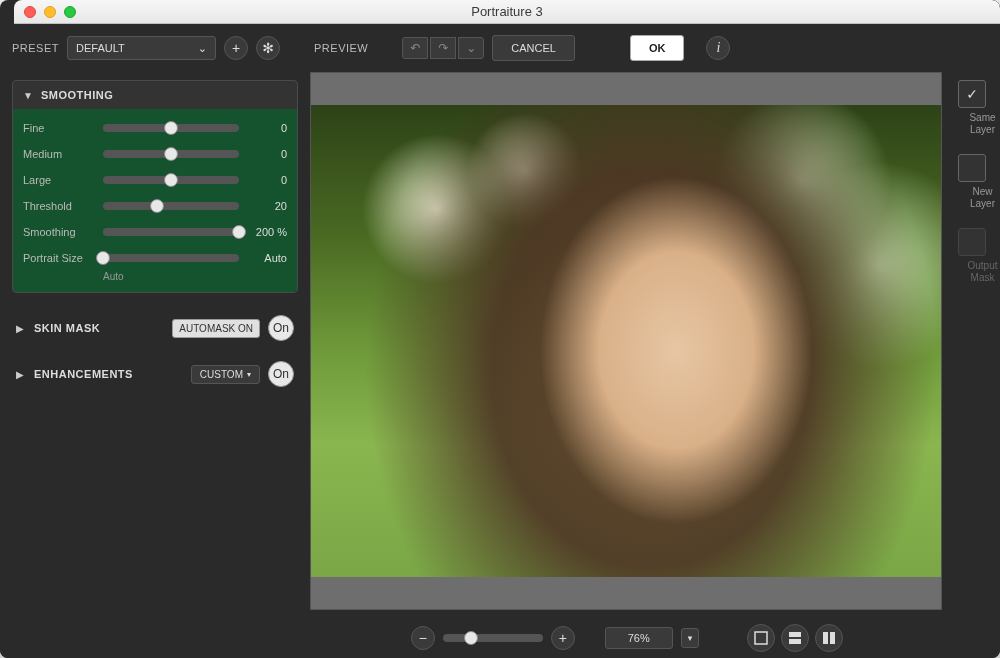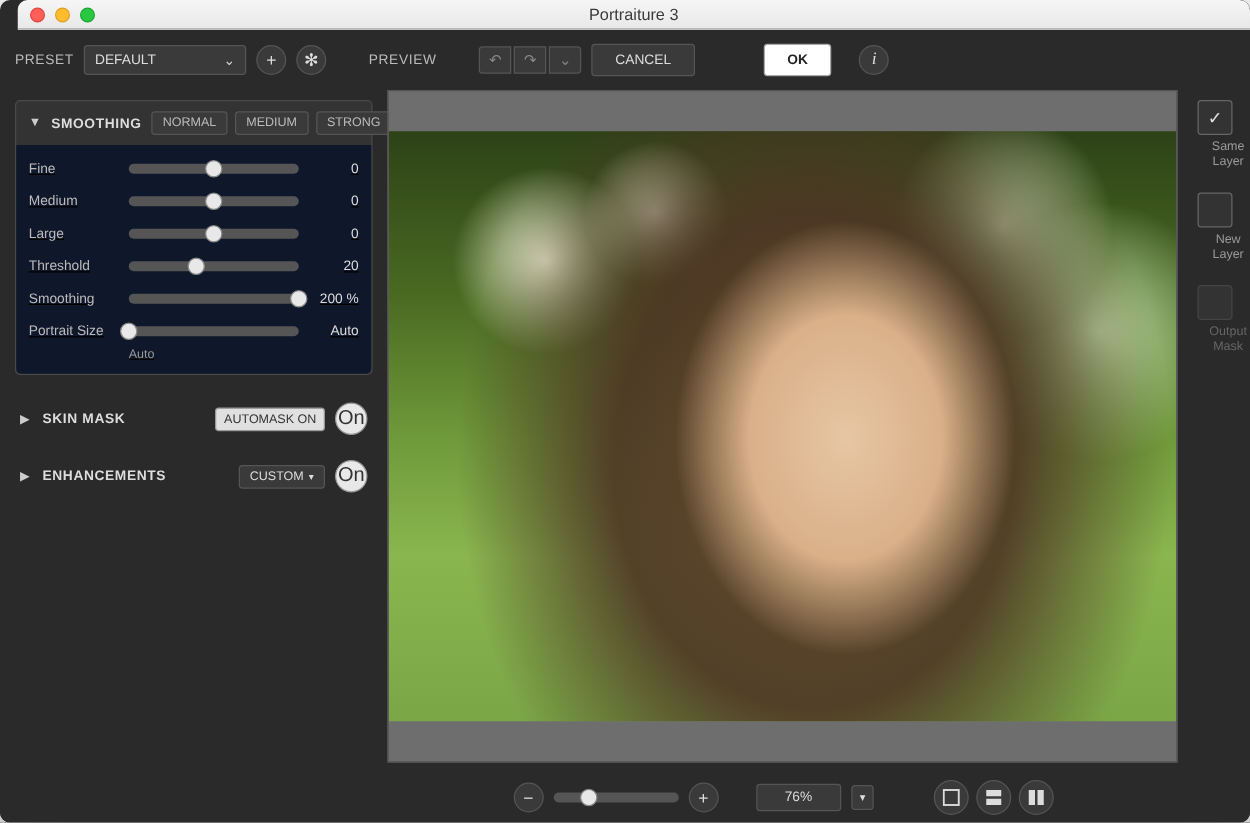--- a/index.html
+++ b/index.html
@@ -43,21 +43,21 @@
     padding: 0 12px;
     gap: 8px;
   }
   .lbl { color: #bbb; font-size: 11px; letter-spacing: 0.5px; }
   .preset-select {
     background: #3a3a3a;
     border: 1px solid #555;
     color: #ddd;
     font-size: 11px;
     padding: 4px 8px;
-    width: 130px;
+    width: 149px;
     height: 24px;
     display: flex;
     align-items: center;
     justify-content: space-between;
     border-radius: 3px;
   }
   .circ-btn {
     width: 24px; height: 24px; border-radius: 50%;
     background: #3a3a3a; border: 1px solid #555;
     display: flex; align-items: center; justify-content: center;
@@ -106,21 +106,21 @@
     display: flex; align-items: center; gap: 8px;
     padding: 8px 10px;
   }
   .disclosure { color: #ccc; font-size: 10px; width: 10px; }
   .panel-title { color: #ddd; font-size: 11px; font-weight: bold; letter-spacing: 0.5px; }
   .seg { display: flex; gap: 6px; margin-left: auto; }
   .seg-btn {
     background: #3a3a3a; border: 1px solid #555; color: #bbb;
     font-size: 10px; padding: 3px 8px; border-radius: 3px;
   }
-  .panel-body { padding: 6px 10px 10px; background: #0f172a; border-radius: 0 0 4px 4px; text-decoration: underline; }
+  .panel-body { padding: 6px 10px 10px; background: #14532d; border-radius: 0 0 4px 4px; }
   .row { display: flex; align-items: center; height: 26px; gap: 8px; }
   .row-lbl { color: #bbb; font-size: 11px; width: 72px; }
   .slider {
     flex: 1; height: 8px; background: #555; border-radius: 4px;
     position: relative;
   }
   .slider-thumb {
     position: absolute; top: -3px; width: 14px; height: 14px;
     background: #e8e8e8; border-radius: 50%; border: 1px solid #888;
     transform: translateX(-7px);
@@ -137,21 +137,21 @@
   }
   .pill-dark {
     background: #3a3a3a; color: #ddd; border: 1px solid #555;
     font-size: 10px; padding: 3px 8px; border-radius: 3px;
     display: flex; align-items: center; gap: 4px;
   }
   .on-btn {
     width: 26px; height: 26px; border-radius: 50%;
     background: #e8e8e8; color: #333; border: 1px solid #999;
     display: flex; align-items: center; justify-content: center;
-    font-size: 16px;
+    font-size: 12px;
   }
   
   
   .canvas {
     flex: 1;
     background: #6e6e6e;
     border: 1px solid #555;
     margin: 0 2px 8px 0;
     position: relative;
     overflow: hidden;
@@ -250,25 +250,20 @@
     </div>
 
     <div class="main">
 
       <div class="sidebar">
 
         <div class="panel">
           <div class="panel-head">
             <span class="disclosure">▼</span>
             <span class="panel-title">SMOOTHING</span>
-            <div class="seg">
-              <div class="seg-btn">NORMAL</div>
-              <div class="seg-btn">MEDIUM</div>
-              <div class="seg-btn">STRONG</div>
-            </div>
           </div>
           <div class="panel-body" id="smoothing-rows">
 
           <div class="row">
                 <span class="row-lbl">Fine</span>
                 <div class="slider">
                   <div class="slider-thumb" style="left:50%"></div>
                 </div>
                 <span class="row-val">0</span>
               </div>

